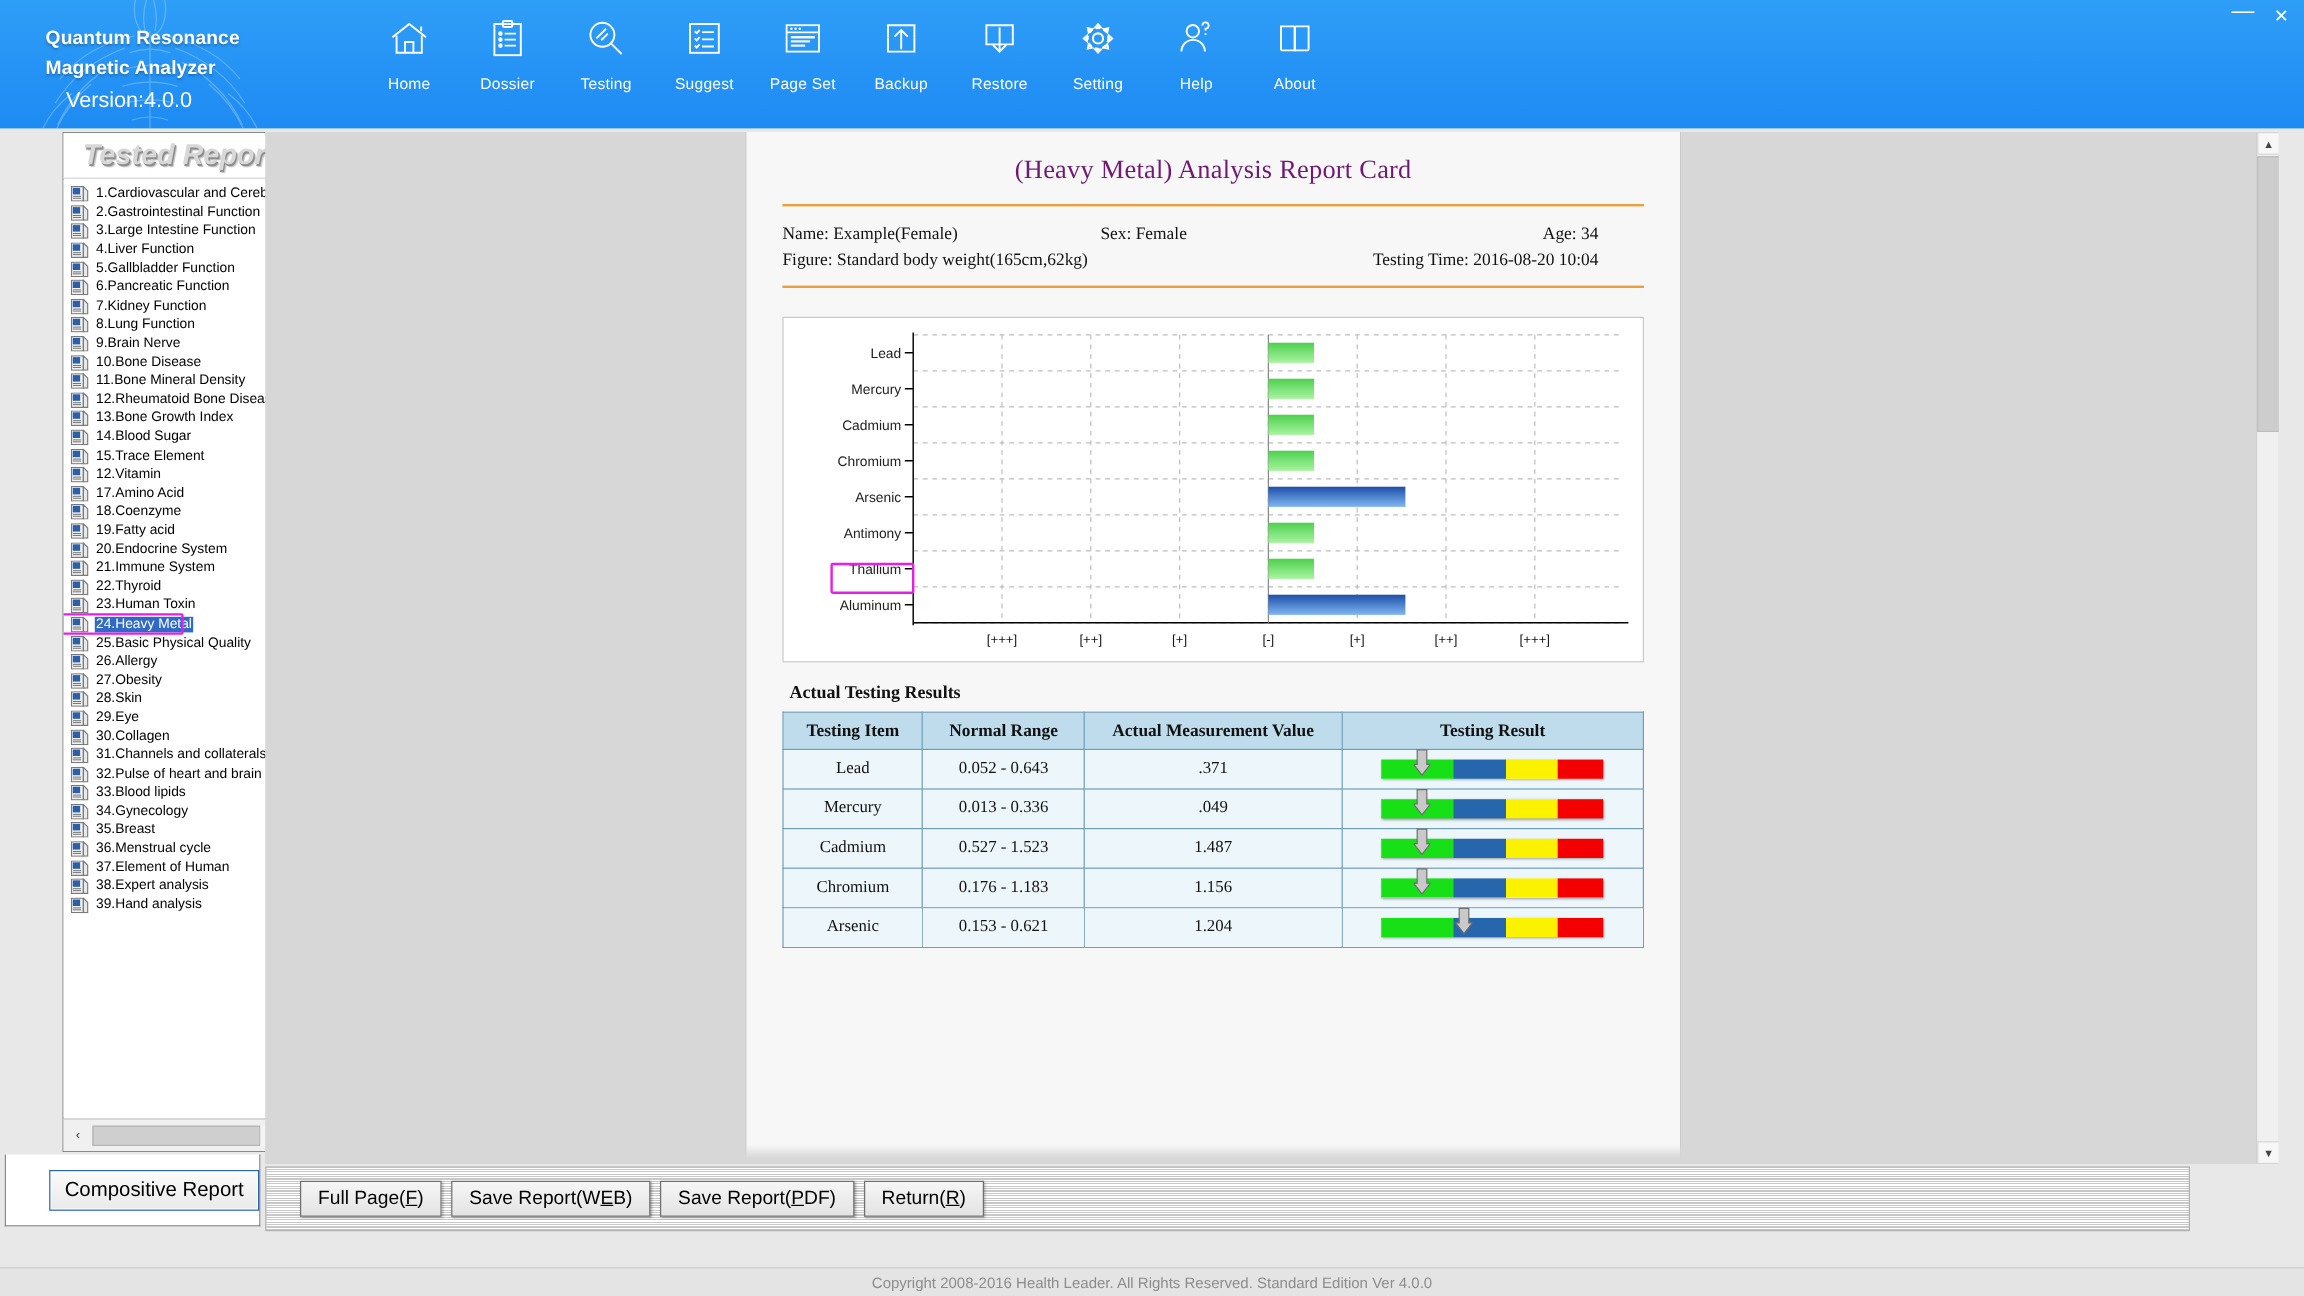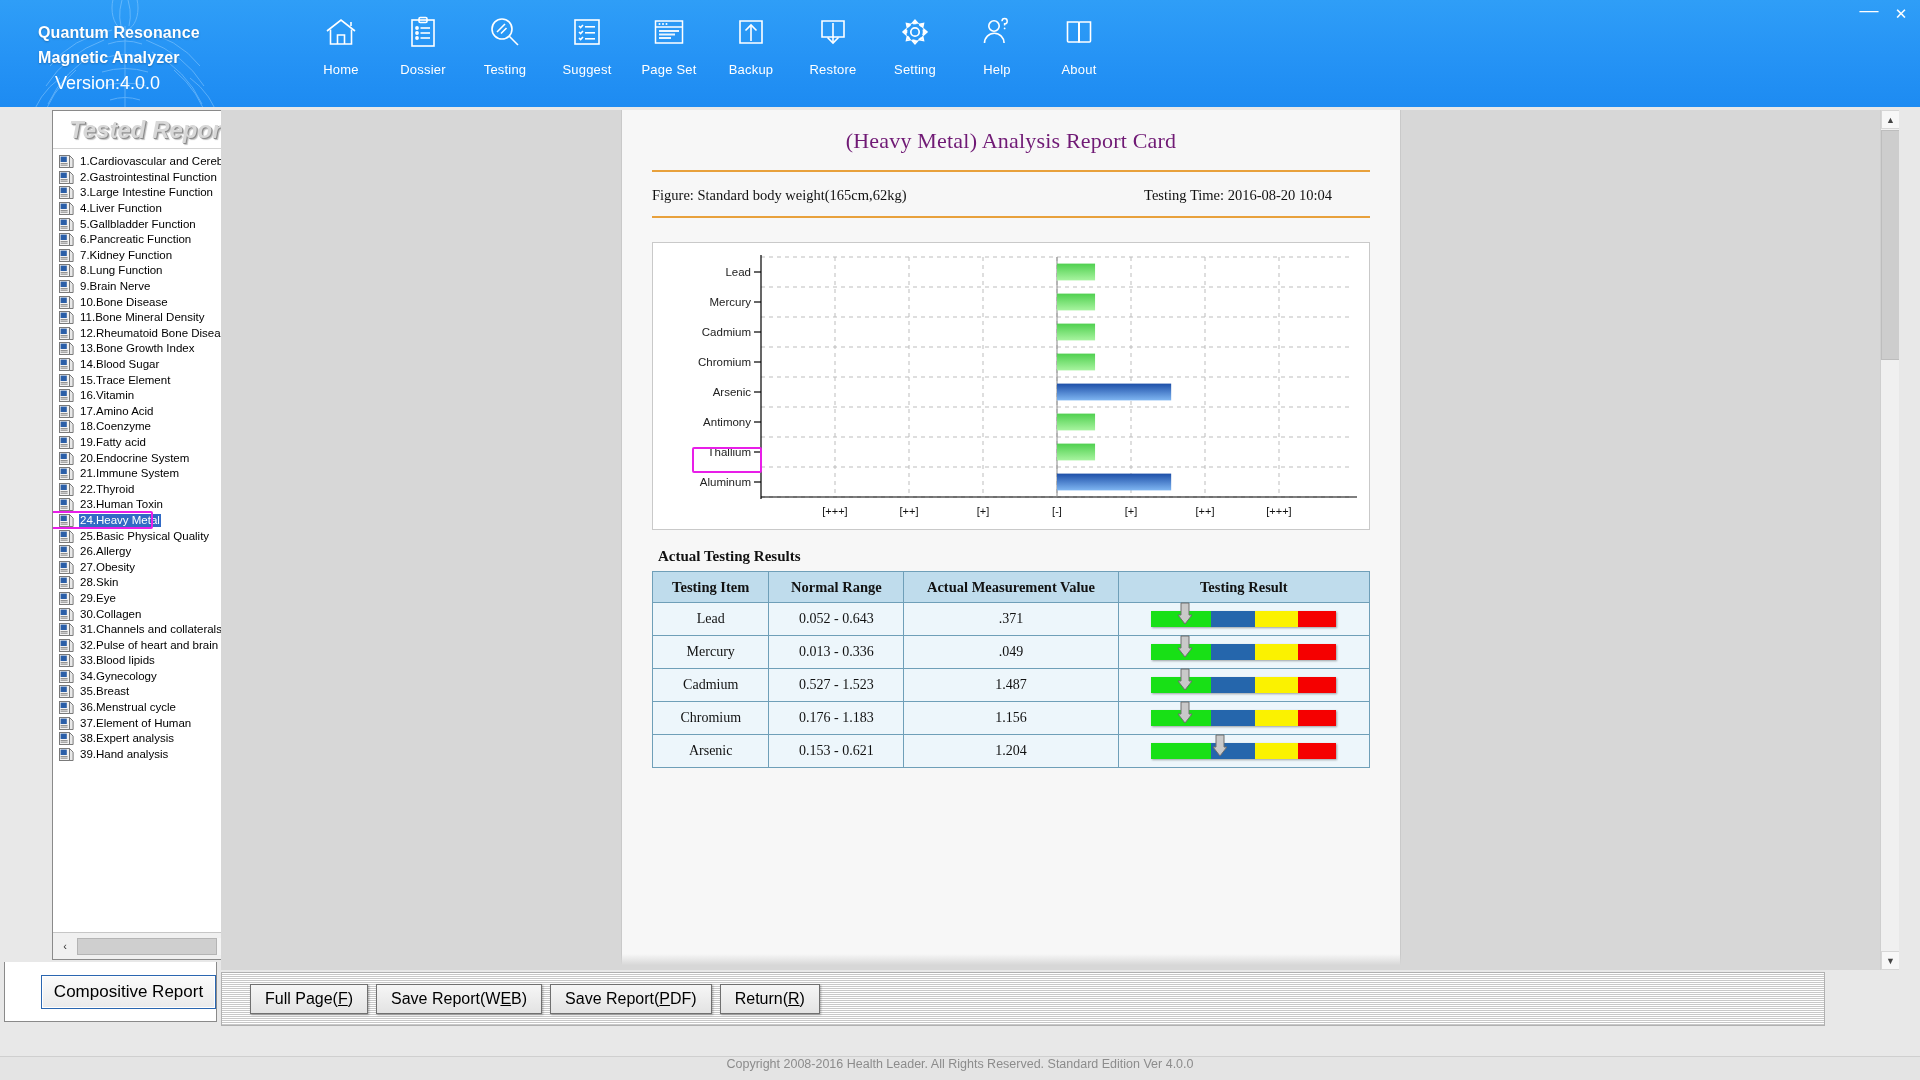--- a/index.html
+++ b/index.html
@@ -207,21 +207,21 @@
     background: linear-gradient(180deg,#f6f6f6,#e3e3e3);
     font-size: 16px; color: #000; cursor: pointer;
     box-shadow: 1px 1px 2px rgba(0,0,0,.3);
     font-family: "Liberation Sans", sans-serif;
   }
   .abtn u { text-decoration: underline; }
 
   .footer {
     position: absolute; left: 0; top: 1056px; width: 1920px; height: 24px;
     background: #e4e4e4; border-top: 1px solid #cfcfcf;
-    display: flex; justify-content: center;
+    display: flex; align-items: center; justify-content: center;
     font-size: 12.5px; color: #8c8c8c;
   }
   .tablefade {
     position: absolute; left: 0; right: 19px; bottom: 0; height: 16px;
     background: linear-gradient(180deg, rgba(215,215,215,0) 0%, #d7d7d7 70%);
   }
 </style>
 </head>
 <body>
 
@@ -555,21 +555,21 @@
         </div>
         <div class="tnode">
           <span class="doc">
             <svg width="15" height="13" viewBox="0 0 15 13">
               <rect x="0.5" y="0.5" width="10" height="12" fill="#f2f2f2" stroke="#7a7a7a"></rect>
               <rect x="1.6" y="1.6" width="6.2" height="5.4" fill="#2b5fa8"></rect>
               <path d="M1.6 8.6 H8.6 M1.6 10.2 H8.6" stroke="#6d6d6d" stroke-width="0.8"></path>
               <path d="M10.5 0.5 l3.6 3.6 V12.5 H10.5 Z" fill="#e9e9e9" stroke="#7a7a7a"></path>
             </svg>
           </span>
-          <span class="txt">16.Vitamin</span>
+          <span class="txt">12.Vitamin</span>
         </div>
         <div class="tnode">
           <span class="doc">
             <svg width="15" height="13" viewBox="0 0 15 13">
               <rect x="0.5" y="0.5" width="10" height="12" fill="#f2f2f2" stroke="#7a7a7a"></rect>
               <rect x="1.6" y="1.6" width="6.2" height="5.4" fill="#2b5fa8"></rect>
               <path d="M1.6 8.6 H8.6 M1.6 10.2 H8.6" stroke="#6d6d6d" stroke-width="0.8"></path>
               <path d="M10.5 0.5 l3.6 3.6 V12.5 H10.5 Z" fill="#e9e9e9" stroke="#7a7a7a"></path>
             </svg>
           </span>
@@ -831,20 +831,34 @@
     <button class="composite-btn">Compositive Report</button>
   </div>
 
   <div class="doc-area">
     <div class="page">
 
       <div class="rep-title">(Heavy Metal) Analysis Report Card</div>
       <div class="rule-orange"></div>
 
       <div class="info">
+        <div class="info-row">
+          <div class="info-a">
+            <span>Name:</span>
+            <span>Example(Female)</span>
+          </div>
+          <div class="info-b">
+            <span>Sex:</span>
+            <span>Female</span>
+          </div>
+          <div class="info-c">
+            <span>Age:</span>
+            <span>34</span>
+          </div>
+        </div>
         <div class="info-row">
           <div class="info-a" style="width:465px">
             <span>Figure:</span>
             <span>Standard body weight(165cm,62kg)</span>
           </div>
           <div class="info-c">
             <span>Testing Time:</span>
             <span>2016-08-20 10:04</span>
           </div>
         </div>

